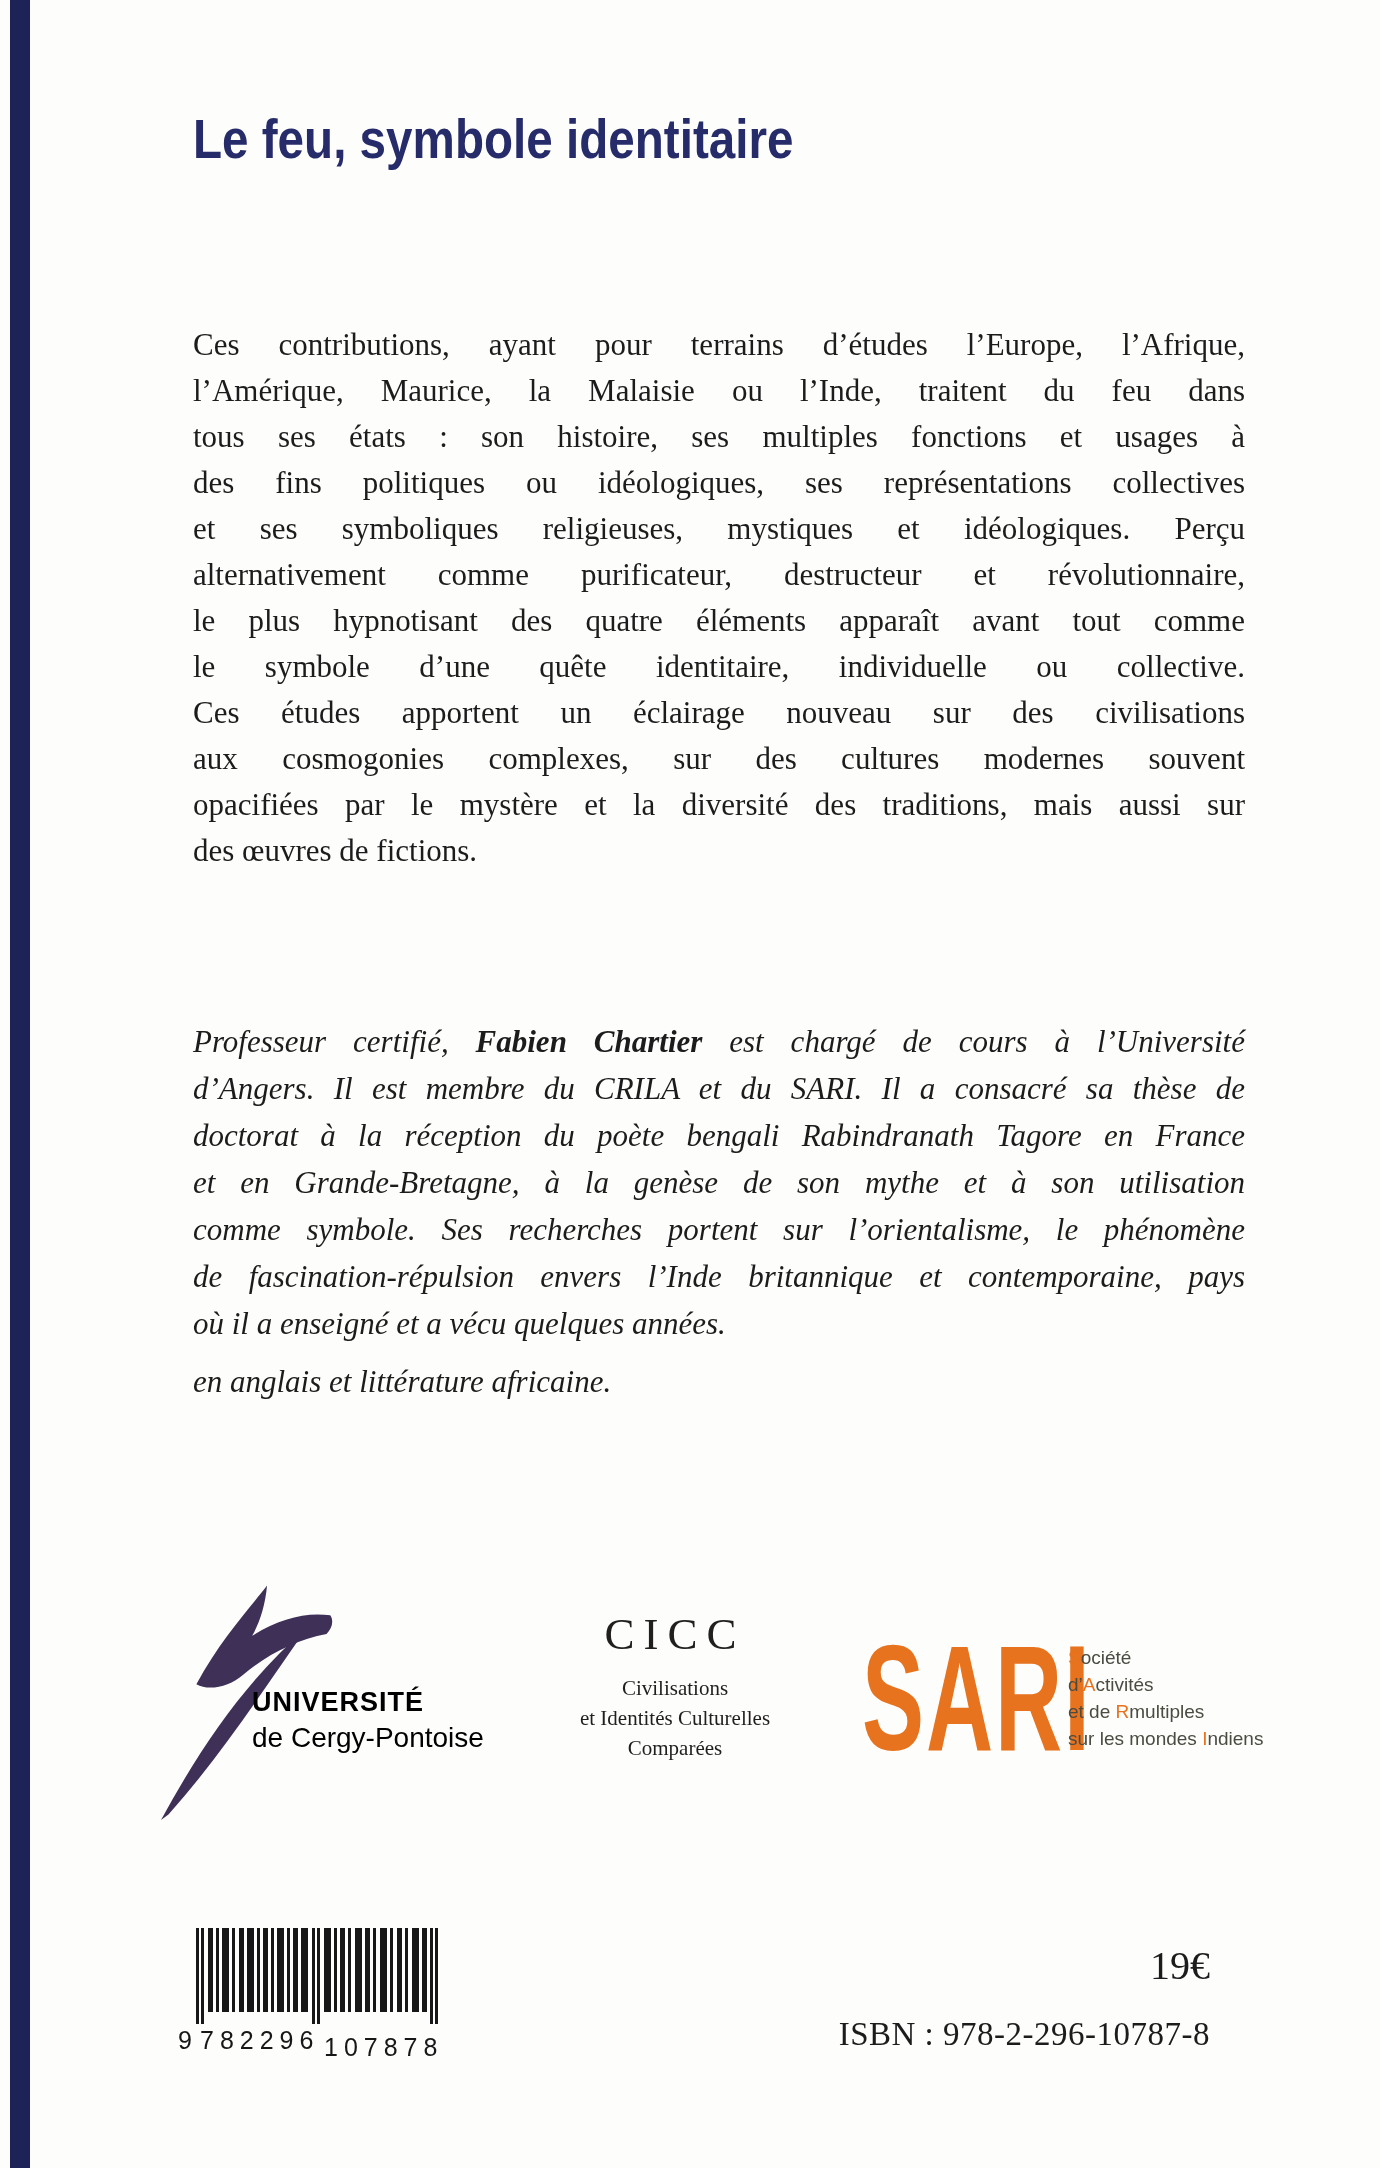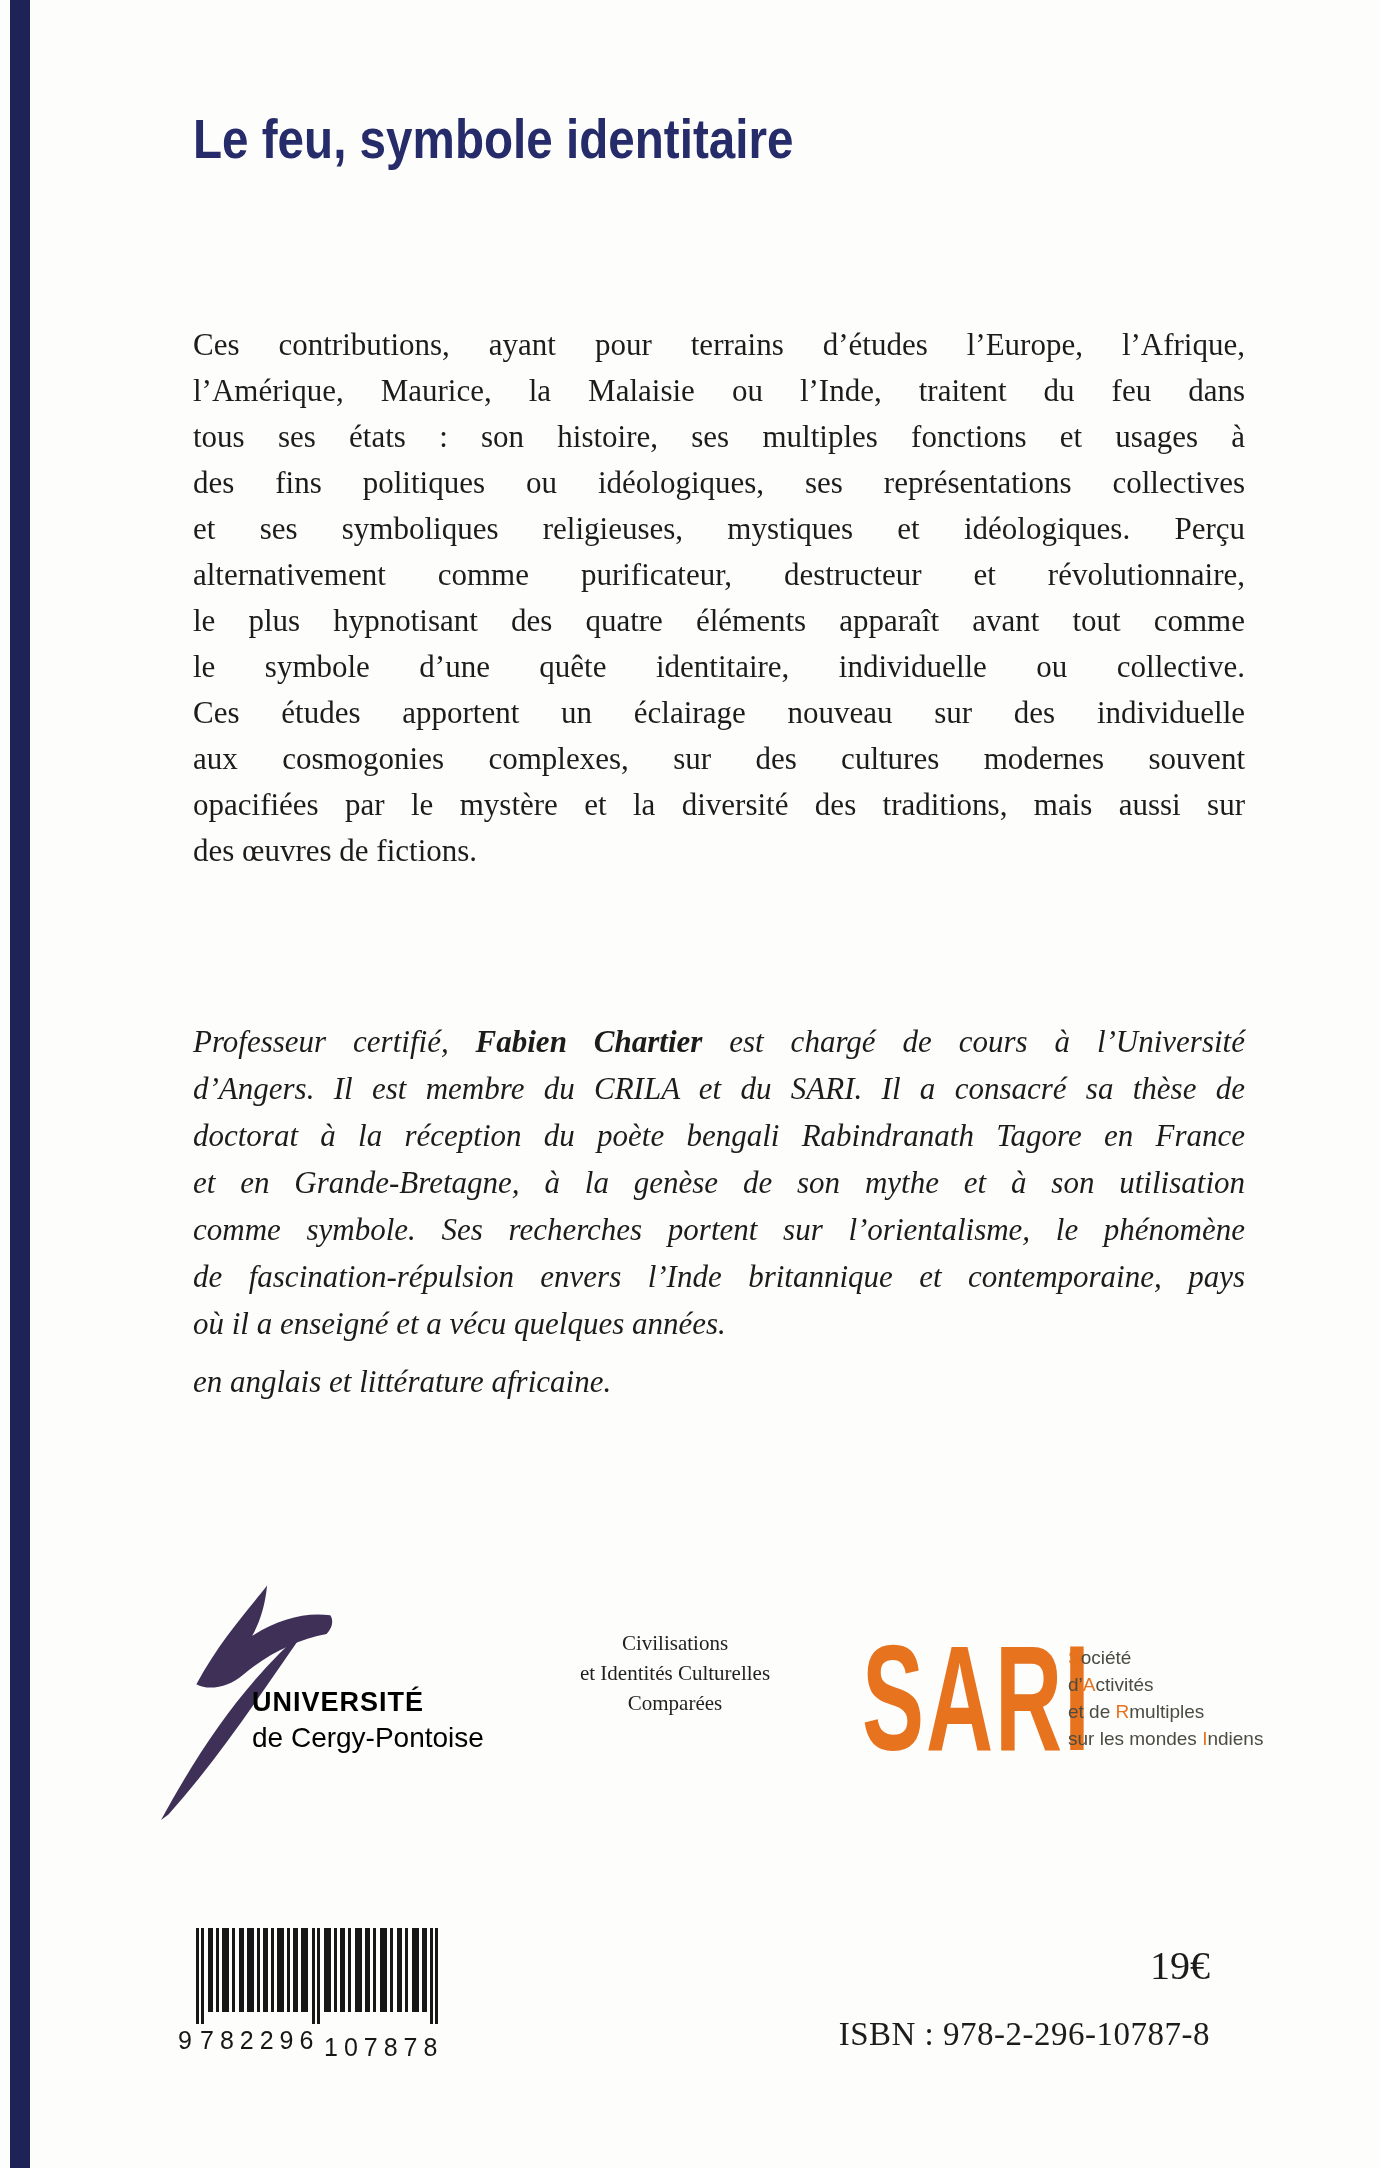--- a/index.html
+++ b/index.html
@@ -65,21 +65,21 @@
         <div class="line just">des fins politiques ou idéologiques, ses représentations collectives</div>
 
         <div class="line just">et ses symboliques religieuses, mystiques et idéologiques. Perçu</div>
 
         <div class="line just">alternativement comme purificateur, destructeur et révolutionnaire,</div>
 
         <div class="line just">le plus hypnotisant des quatre éléments apparaît avant tout comme</div>
 
         <div class="line just">le symbole d’une quête identitaire, individuelle ou collective.</div>
 
-        <div class="line just">Ces études apportent un éclairage nouveau sur des individuelle</div>
+        <div class="line just">Ces études apportent un éclairage nouveau sur des civilisations</div>
 
         <div class="line just">aux cosmogonies complexes, sur des cultures modernes souvent</div>
 
         <div class="line just">opacifiées par le mystère et la diversité des traditions, mais aussi sur</div>
       </div>
     <div class="line">des œuvres de fictions.</div>
   </div>
 
   <div class="textblock bio1">
     <div class="line just"><span>Professeur certifié, </span><span class="bname">Fabien Chartier</span><span> est chargé de cours à l’Université</span></div>
@@ -105,20 +105,21 @@
   <svg class="ucp-swoosh" viewBox="0 0 200 270" aria-hidden="true">
     <path d="M14,264 C60,180 105,115 172,56 C128,118 78,196 22,258 Z" fill="#3f3058"></path>
     <path d="M52,118 C78,70 108,38 128,12 C126,34 120,52 112,66 C140,48 170,40 196,44 C200,50 198,58 192,64 C160,70 128,86 102,108 C88,120 66,126 52,118 Z" fill="#3f3058"></path>
   </svg>
   <div class="ucp-text">
     <div class="ucp-line1">UNIVERSITÉ</div>
     <div class="ucp-line2">de Cergy-Pontoise</div>
   </div>
 
   <div class="cicc">
+    <div class="cicc-acronym">CICC</div>
     <div class="cicc-lines">
       <div>Civilisations</div>
       <div>et Identités Culturelles</div>
       <div>Comparées</div>
     </div>
   </div>
 
   <div class="sari-word">SARI</div>
   <div class="sari-tagline">
 

